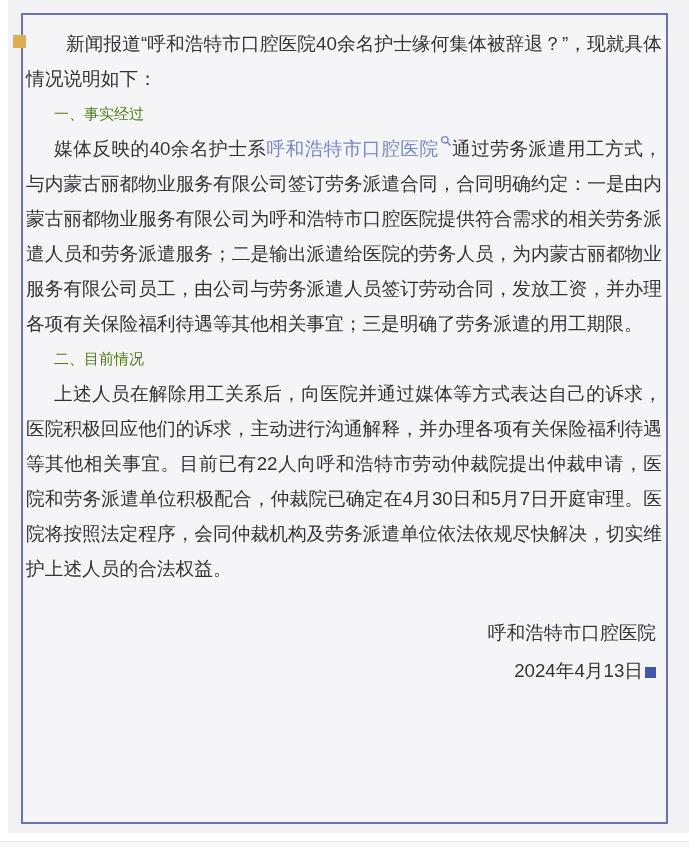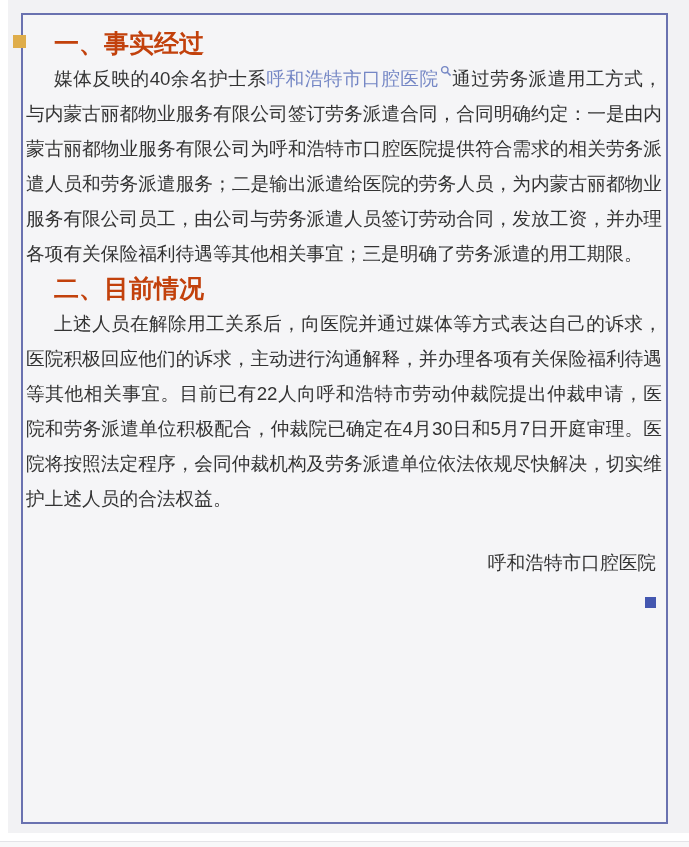--- a/index.html
+++ b/index.html
@@ -31,24 +31,24 @@
     font-size: 18.7px;
     line-height: 35px;
     color: var(--text, #333333);
     letter-spacing: 0;
     text-align: justify;
   }
   .para { margin: 0; text-indent: 28px; }
   .para.intro { text-indent: 40px; }
   .heading {
     margin: 0;
-    font-size: 25px;
+    font-size: 15px;
     line-height: 35px;
-    font-weight: bold;
-    color: #c2410c;
+    font-weight: normal;
+    color: #4d7c0f;
     text-indent: 28px;
   }
   .entity-link {
     color: var(--link, #7587c5);
     text-decoration: none;
     cursor: pointer;
   }
   .search-icon {
     vertical-align: 8px;
     margin-left: 1px;
@@ -84,30 +84,31 @@
     left: 0; top: 842px; width: 689px; height: 5px;
     background: #f8f8f9;
   }
 </style>
 </head>
 <body>
 
 <div class="panel">
   <div class="doc-box">
     <div class="doc-text">
+      <p class="para intro">新闻报道“呼和浩特市口腔医院40余名护士缘何集体被辞退？”，现就具体情况说明如下：</p>
       <h2 class="heading">一、事实经过</h2>
       <p class="para"><span>媒体反映的40余名护士系</span><a class="entity-link"><span>呼和浩特市口腔医院</span><svg class="search-icon" width="12" height="12" viewBox="0 0 12 12">
               <circle cx="4.8" cy="4.8" r="3.2" fill="none" stroke="currentColor" stroke-width="1.4"></circle>
               <line x1="7.3" y1="7.3" x2="10.6" y2="10.6" stroke="currentColor" stroke-width="1.5"></line>
             </svg></a><span>通过劳务派遣用工方式，与内蒙古丽都物业服务有限公司签订劳务派遣合同，合同明确约定：一是由内蒙古丽都物业服务有限公司为呼和浩特市口腔医院提供符合需求的相关劳务派遣人员和劳务派遣服务；二是输出派遣给医院的劳务人员，为内蒙古丽都物业服务有限公司员工，由公司与劳务派遣人员签订劳动合同，发放工资，并办理各项有关保险福利待遇等其他相关事宜；三是明确了劳务派遣的用工期限。</span></p>
       <h2 class="heading">二、目前情况</h2>
       <p class="para">上述人员在解除用工关系后，向医院并通过媒体等方式表达自己的诉求，医院积极回应他们的诉求，主动进行沟通解释，并办理各项有关保险福利待遇等其他相关事宜。目前已有22人向呼和浩特市劳动仲裁院提出仲裁申请，医院和劳务派遣单位积极配合，仲裁院已确定在4月30日和5月7日开庭审理。医院将按照法定程序，会同仲裁机构及劳务派遣单位依法依规尽快解决，切实维护上述人员的合法权益。</p>
       <div class="signature">
         <div>呼和浩特市口腔医院</div>
-        <div><span class="marker blue"></span></div>
+        <div><span>2024年4月13日</span><span class="marker blue"></span></div>
       </div>
     </div>
   </div>
 </div>
 
 <span class="marker yellow"></span>
 <div class="bottom-line"></div>
 <div class="bottom-strip"></div>
 
 </body></html>

